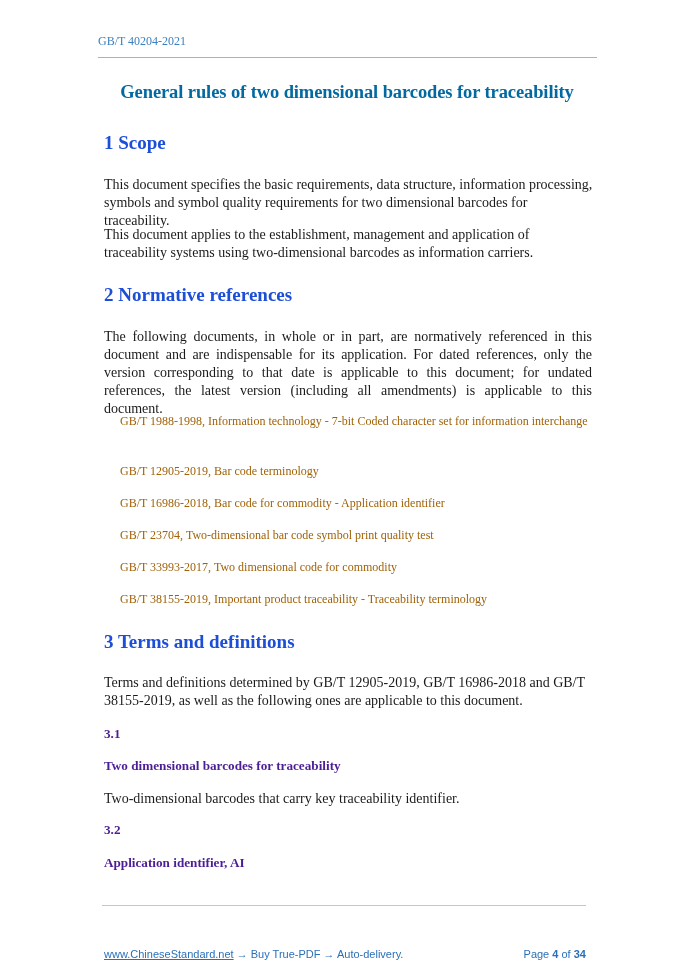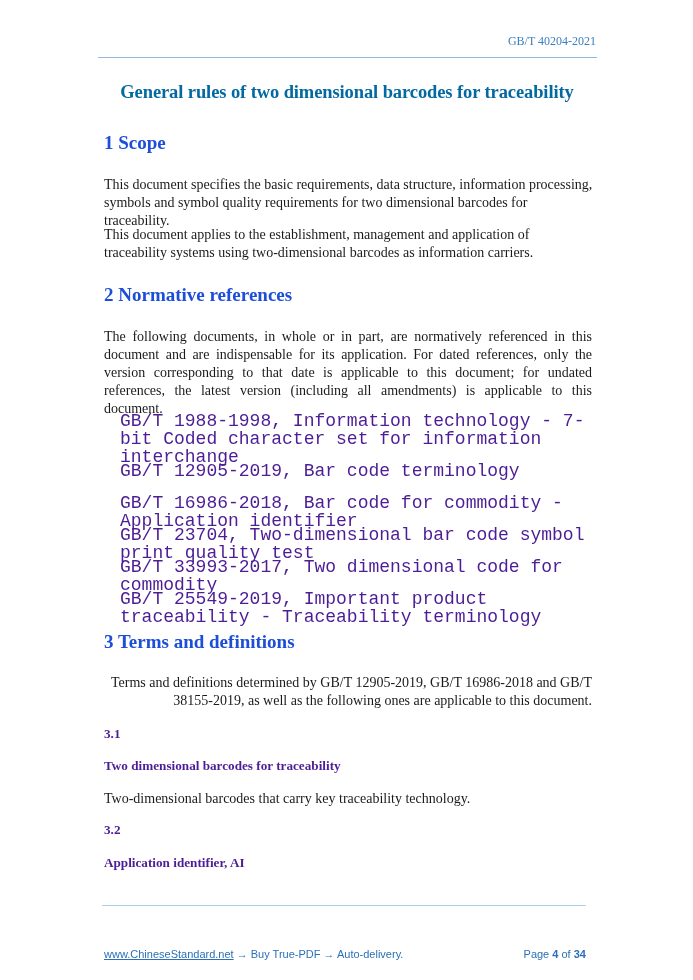--- a/index.html
+++ b/index.html
@@ -13,21 +13,21 @@
       position: relative;
       overflow: hidden;
       font-family: "Liberation Serif", "DejaVu Serif", serif;
       color: #1a1a1a;
     }
     .page-header {
       position: absolute;
       left: 98px;
       top: 34px;
       width: 498px;
-      text-align: right;
+      text-align: left;
       font-size: 12px;
       color: #3a7fbf;
       font-family: "Liberation Serif", serif;
     }
     .header-rule {
       position: absolute;
       left: 98px;
       top: 57px;
       width: 499px;
       height: 1px;
@@ -67,24 +67,23 @@
       color: #1a1a1a;
     }
     .justify {
       text-align: justify;
       text-align-last: left;
     }
     .ref {
       position: absolute;
       left: 16px;
       width: 472px;
-      font-size: 18px;
+      font-size: 12px;
       line-height: 18px;
-      color: #4c1d95;
-      font-family: Liberation Mono, monospace;
+      color: #a16207;
     }
     .term-num, .term-name {
       position: absolute;
       left: 0;
       font-size: 13.2px;
       font-weight: bold;
       color: #4c1d95;
       white-space: nowrap;
     }
     .footer-rule {
@@ -134,28 +133,28 @@
   <div class="para" style="top:226px;">This document applies to the establishment, management and application of traceability systems using two-dimensional barcodes as information carriers.</div>
 
   <div class="h1" style="top:284px;">2 Normative references</div>
   <div class="para justify" style="top:328px;">The following documents, in whole or in part, are normatively referenced in this document and are indispensable for its application. For dated references, only the version corresponding to that date is applicable to this document; for undated references, the latest version (including all amendments) is applicable to this document.</div>
 
   <div class="ref" style="top:412px;">GB/T 1988-1998, Information technology - 7-bit Coded character set for information interchange</div>
   <div class="ref" style="top:462px;">GB/T 12905-2019, Bar code terminology</div>
   <div class="ref" style="top:494px;">GB/T 16986-2018, Bar code for commodity - Application identifier</div>
   <div class="ref" style="top:526px;">GB/T 23704, Two-dimensional bar code symbol print quality test</div>
   <div class="ref" style="top:558px;">GB/T 33993-2017, Two dimensional code for commodity</div>
-  <div class="ref" style="top:590px;">GB/T 25549-2019, Important product traceability - Traceability terminology</div>
+  <div class="ref" style="top:590px;">GB/T 38155-2019, Important product traceability - Traceability terminology</div>
 
   <div class="h1" style="top:631px;">3 Terms and definitions</div>
-  <div class="para" style="top:674px;text-align:right;">Terms and definitions determined by GB/T 12905-2019, GB/T 16986-2018 and GB/T 38155-2019, as well as the following ones are applicable to this document.</div>
+  <div class="para" style="top:674px;">Terms and definitions determined by GB/T 12905-2019, GB/T 16986-2018 and GB/T 38155-2019, as well as the following ones are applicable to this document.</div>
 
   <div class="term-num" style="top:726px;">3.1</div>
   <div class="term-name" style="top:758px;">Two dimensional barcodes for traceability</div>
-  <div class="para" style="top:790px;">Two-dimensional barcodes that carry key traceability technology.</div>
+  <div class="para" style="top:790px;">Two-dimensional barcodes that carry key traceability identifier.</div>
 
   <div class="term-num" style="top:822px;">3.2</div>
   <div class="term-name" style="top:855px;">Application identifier, AI</div>
 </div>
 
 <div class="footer-rule"></div>
 <div class="footer">
   <a>www.ChineseStandard.net</a><span> → Buy True-PDF → Auto-delivery.</span>
   <span class="page-info">
     <span>Page</span>

